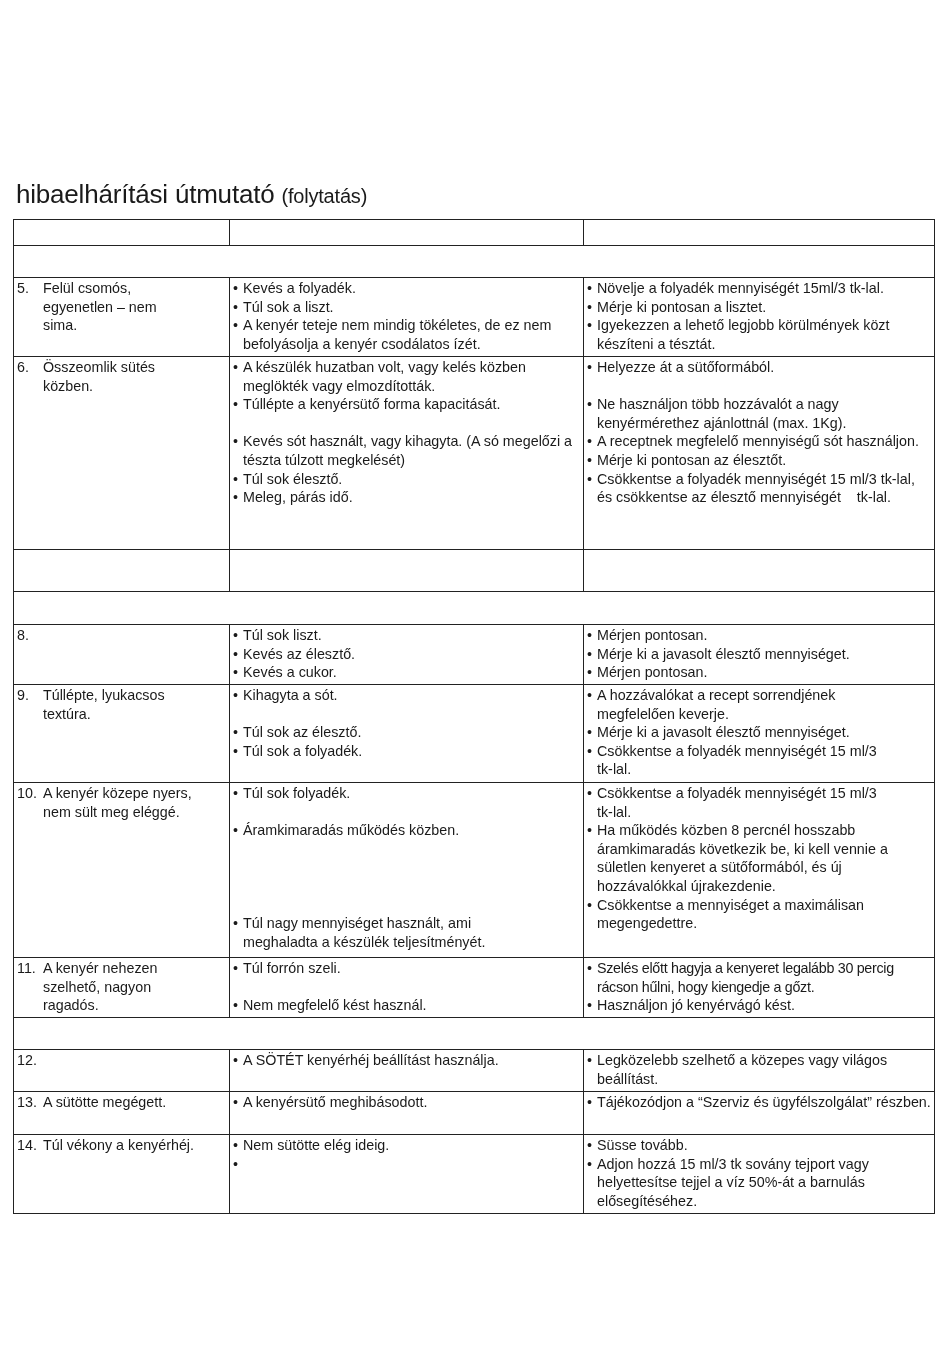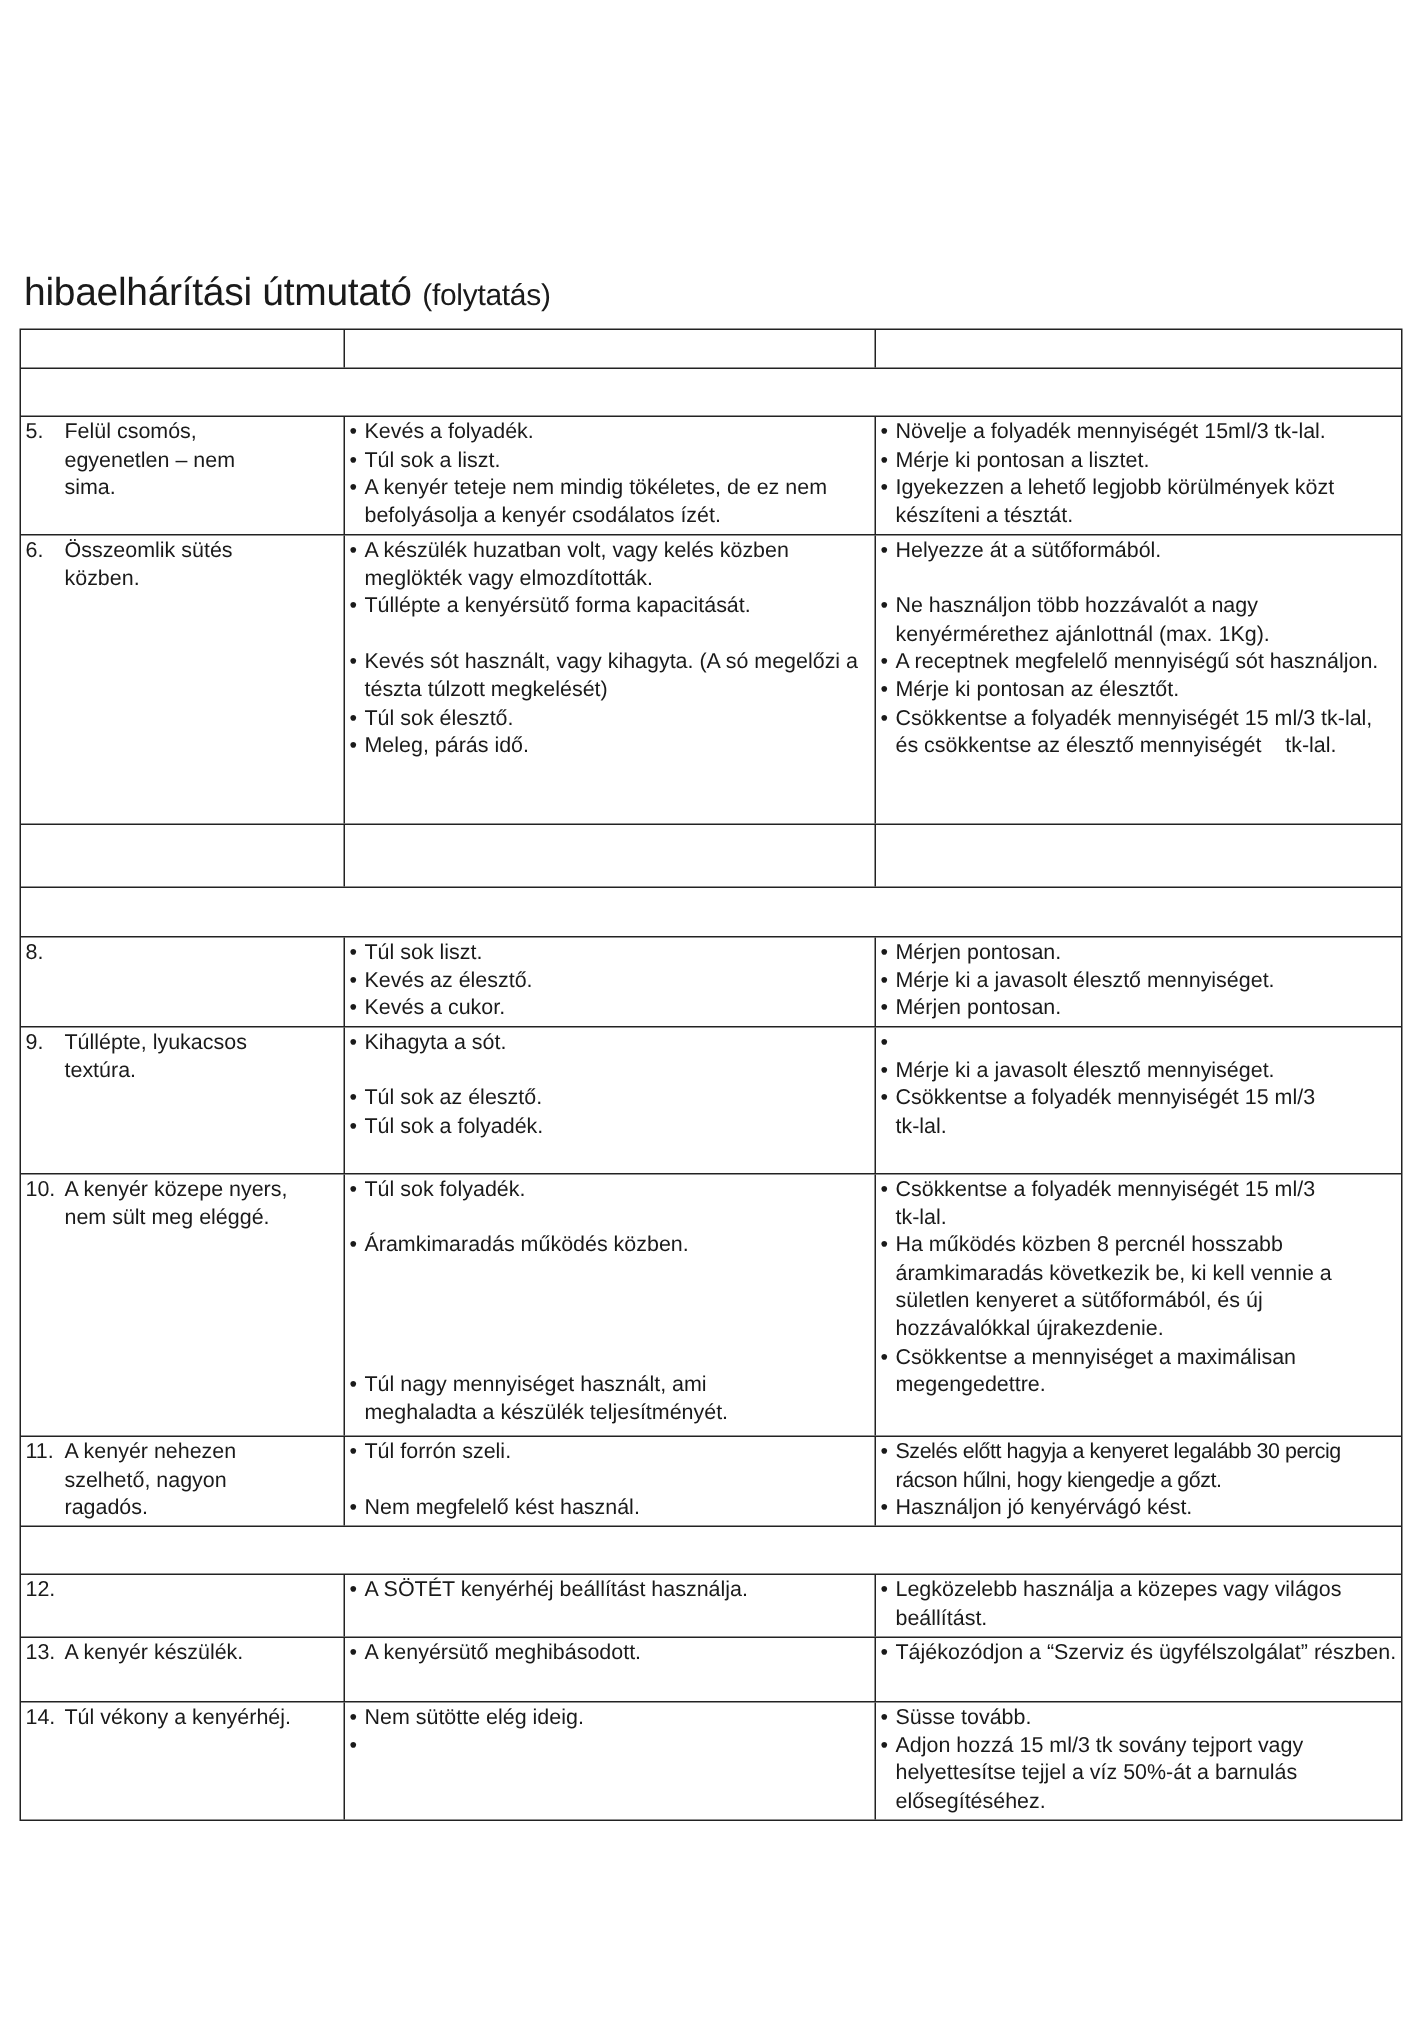--- a/index.html
+++ b/index.html
@@ -194,20 +194,21 @@
           <span>Túl sok az élesztő.</span>
         </div>
       <div class="bl">
           <span class="b">•</span>
           <span>Túl sok a folyadék.</span>
         </div>
     </div>
     <div class="cell c3">
       <div class="bl">
           <span class="b">•</span>
+          <span style="width:290px">A hozzávalókat a recept sorrendjének megfelelően keverje.</span>
         </div>
       <div class="bl">
           <span class="b">•</span>
           <span>Mérje ki a javasolt élesztő mennyiséget.</span>
         </div>
       <div class="bl">
           <span class="b">•</span>
           <span style="width:280px">Csökkentse a folyadék mennyiségét 15 ml/3 tk-lal.</span>
         </div>
     </div>
@@ -291,29 +292,29 @@
     </div>
     <div class="cell c2">
       <div class="bl">
           <span class="b">•</span>
           <span>A SÖTÉT kenyérhéj beállítást használja.</span>
         </div>
     </div>
     <div class="cell c3">
       <div class="bl">
           <span class="b">•</span>
-          <span style="width:300px">Legközelebb használja a közepes vagy világos beállítást.</span>
+          <span style="width:300px">Legközelebb szelhető a közepes vagy világos beállítást.</span>
         </div>
     </div>
   </div>
 
   <div class="row" style="height:43px">
     <div class="cell c1 prob">
       <span class="num">13.</span>
-      <span>A kenyér készülék.</span>
+      <span>A sütötte megégett.</span>
     </div>
     <div class="cell c2">
       <div class="bl">
           <span class="b">•</span>
           <span>A kenyérsütő meghibásodott.</span>
         </div>
     </div>
     <div class="cell c3">
       <div class="bl">
           <span class="b">•</span>

